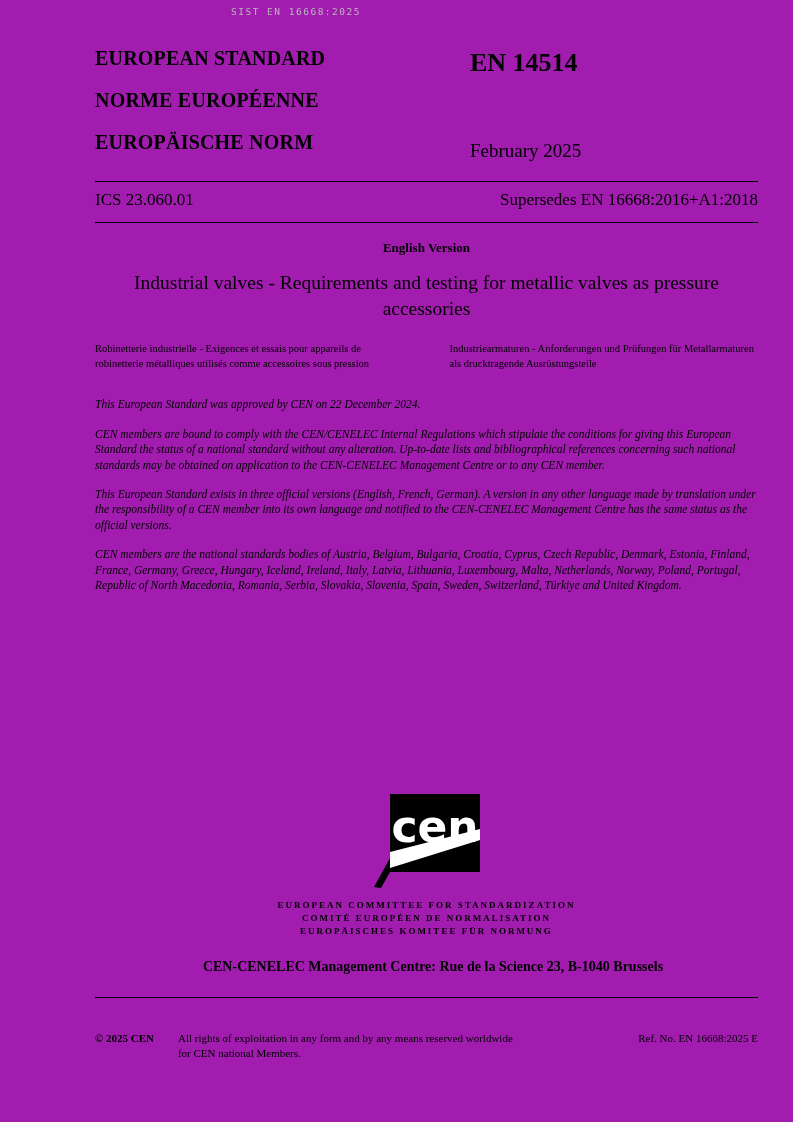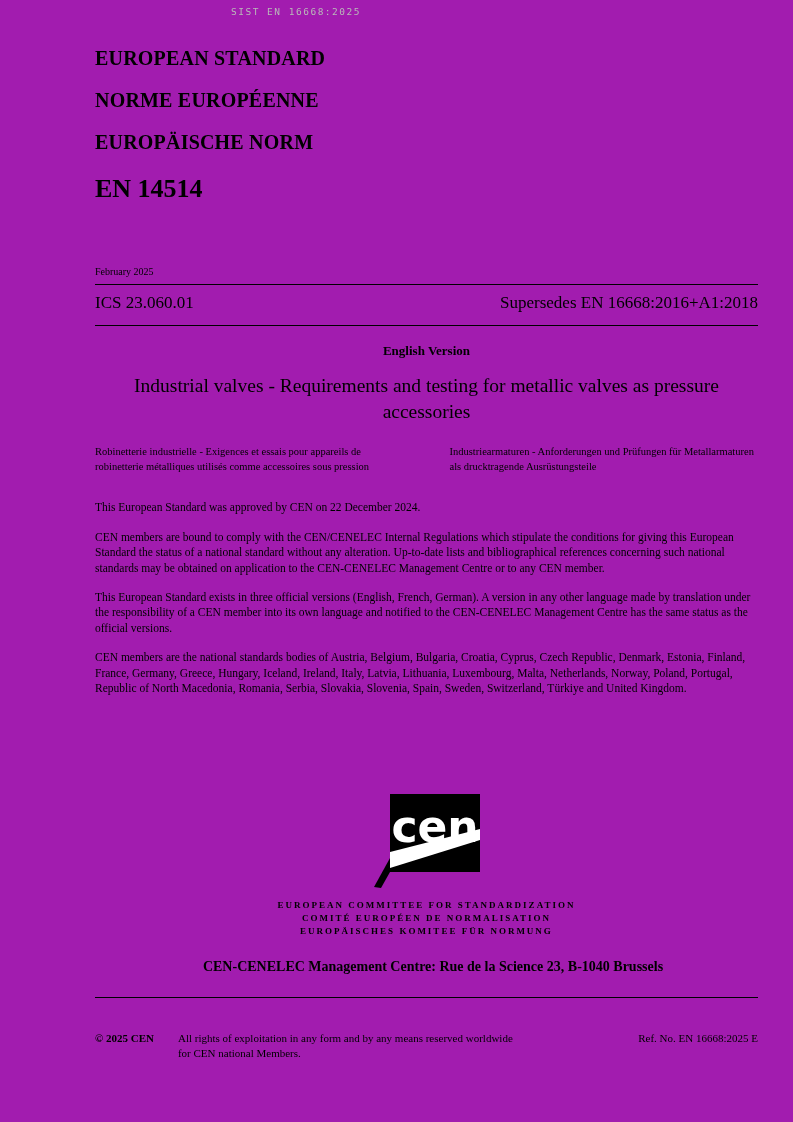--- a/index.html
+++ b/index.html
@@ -12,47 +12,47 @@
   .page { position: relative; width: 793px; height: 1122px; overflow: hidden; background: #a21caf; }
 
   .watermark {
     position: absolute; top: 6px; left: 231px;
     font-family: "DejaVu Sans Mono", monospace;
     font-size: 9.5px; letter-spacing: 1.5px; color: #b9b9b9;
   }
 
   .content { position: relative; padding: 48px 35px 0 95px; }
 
-  .masthead { display: flex; flex-direction: column; }
+  .masthead { display: flex; }
   .masthead-left { flex: 1; }
   .std-name { font-size: 20px; font-weight: bold; line-height: 20px; margin-bottom: 22px; letter-spacing: 0.2px; }
   .masthead-right { width: 288px; }
   .std-number { font-size: 26px; font-weight: bold; line-height: 30px; }
-  .std-date { font-size: 10px; margin-top: 62px; }
+  .std-date { font-size: 19px; margin-top: 62px; }
 
   hr.rule { border: none; border-top: 1px solid #000; }
   .rule-1 { margin-top: 7px; }
 
   .meta-row {
     display: flex; justify-content: space-between;
     font-size: 17px; padding: 8px 0 12px 0;
   }
 
   .version-label { text-align: center; font-weight: bold; font-size: 13px; margin-top: 17px; }
 
   .main-title {
     text-align: center; font-weight: normal;
     font-size: 19.5px; line-height: 1.32;
     max-width: 600px; margin: 14px auto 0 auto;
   }
 
   .translations { display: flex; gap: 46px; margin-top: 21px; }
   .trans { flex: 1; text-align: left; font-size: 10.5px; line-height: 1.38; }
 
-  .body-text { margin-top: 26px; font-size: 11.5px; line-height: 1.34; }
+  .body-text { margin-top: 26px; font-size: 11.5px; line-height: 1.34; font-style: italic; }
   .body-text p { margin-bottom: 14px; }
 
   .logo-block { position: absolute; top: 794px; left: 95px; right: 35px; text-align: center; }
   .cen-logo-svg { display: inline-block; }
   .committee { margin-top: 5px; }
   .committee-line {
     font-size: 9px; font-weight: bold; letter-spacing: 2px; line-height: 13px;
   }
 
   .mgmt-line {

